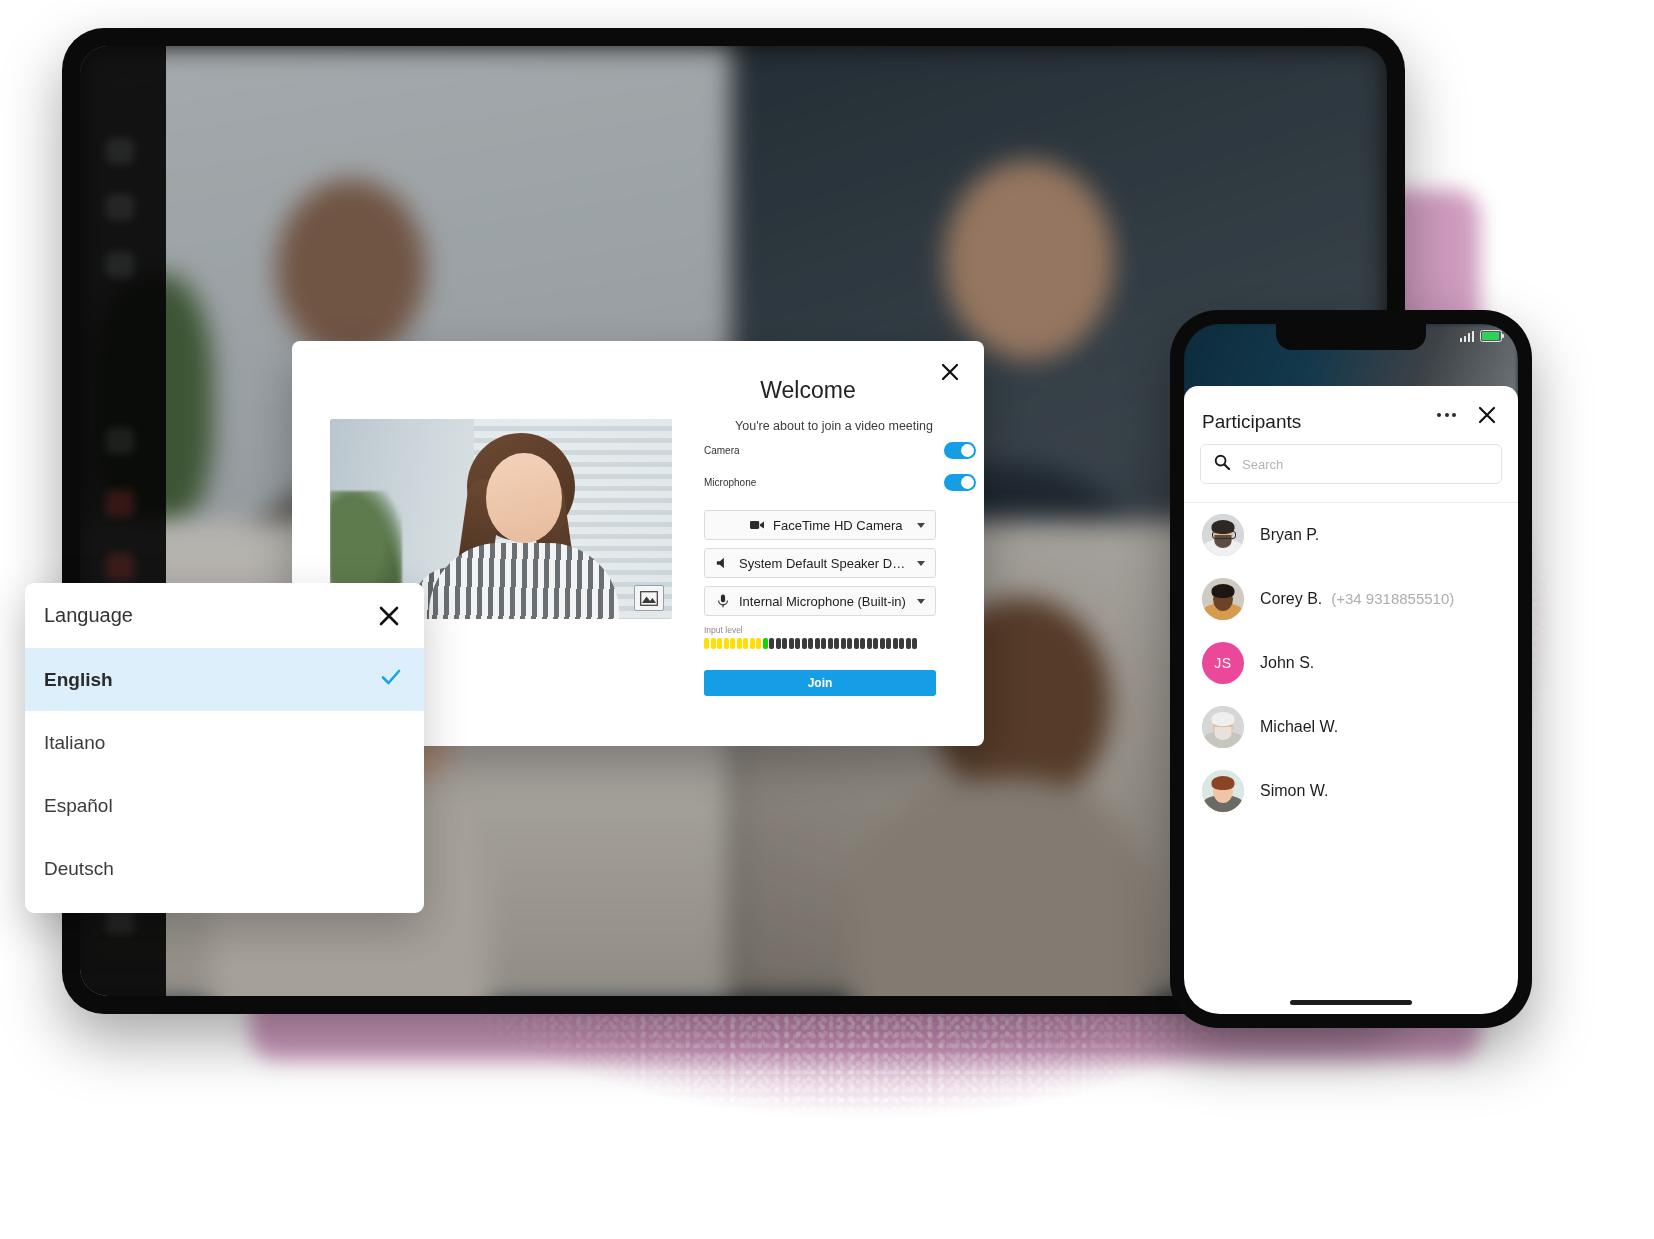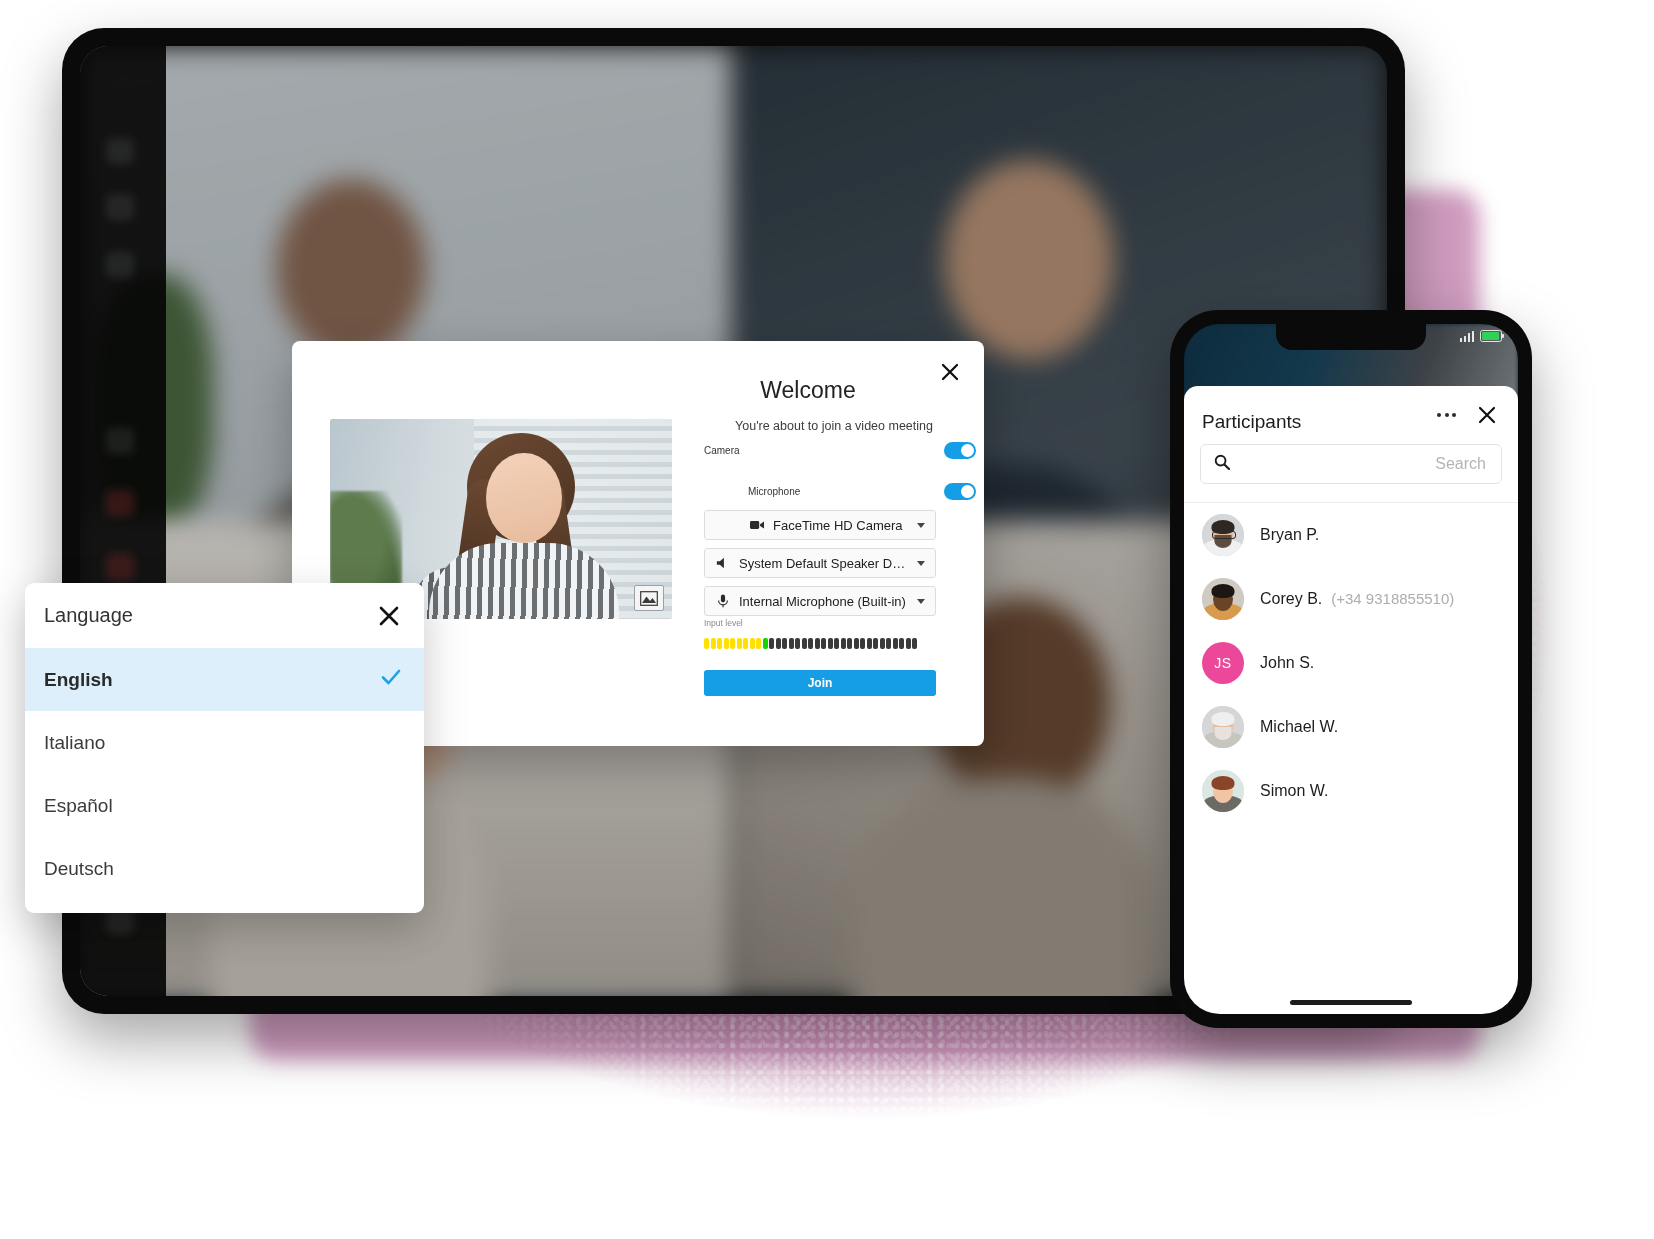--- a/index.html
+++ b/index.html
@@ -144,21 +144,21 @@
   .right-pane{position:absolute;left:400px;top:0;width:292px;height:100%;}
   .subtitle{
     position:absolute;left:0;right:8px;top:78px;text-align:center;
     font-size:12.5px;color:#3c3c3c;
   }
   .toggle-row{
     position:absolute;left:12px;right:8px;display:flex;align-items:center;
     justify-content:space-between;
   }
   .toggle-row.cam{top:101px;}
-  .toggle-row.mic{top:142px;margin-left:44px;}
+  .toggle-row.mic{top:133px;}
   .toggle-label{font-size:10px;color:#333;}
   .switch{
     width:32px;height:17px;border-radius:9px;background:#159ee5;position:relative;
     cursor:pointer;flex:0 0 auto;
   }
   .switch::after{
     content:"";position:absolute;right:2px;top:2px;width:13px;height:13px;border-radius:50%;
     background:#fff;
   }
   .select{
@@ -172,21 +172,21 @@
   .select.s3{top:245px;}
   .select .sico{width:15px;height:15px;display:flex;align-items:center;justify-content:center;flex:0 0 auto;}
   .select .sico svg{width:14px;height:14px;fill:#2b2b2b;}
   .select .stext{
     font-size:13px;color:#212121;white-space:nowrap;overflow:hidden;
     text-overflow:ellipsis;flex:1;
   }
   .caret{width:0;height:0;border-left:4px solid transparent;border-right:4px solid transparent;
     border-top:5px solid #444;flex:0 0 auto;}
   .inputlevel-label{
-    position:absolute;left:12px;top:277px;font-size:8.5px;color:#8a8a8a;
+    position:absolute;left:12px;top:284px;font-size:8.5px;color:#8a8a8a;
   }
   .meter{
     position:absolute;left:12px;top:296px;width:232px;height:12px;
     display:flex;gap:1.5px;align-items:center;
   }
   .seg{width:5px;height:11px;border-radius:2px;background:#3a3a3a;flex:0 0 auto;}
   .seg.y{background:#ffe000;}
   .seg.g{background:#16d400;}
   .join-btn{
     position:absolute;left:12px;top:329px;width:232px;height:26px;
@@ -262,22 +262,22 @@
   .dots i{width:4px;height:4px;border-radius:50%;background:#2a2a2a;display:block;}
   .sheet-close{width:22px;height:22px;display:flex;align-items:center;justify-content:center;cursor:pointer;}
   .sheet-close svg{width:20px;height:20px;}
 
   .search{
     margin:0 16px;height:40px;border:1px solid #e2e2e2;border-radius:6px;
     display:flex;align-items:center;gap:10px;padding:0 13px;box-sizing:border-box;
   }
   .search svg{width:16px;height:16px;flex:0 0 auto;}
   .search input{
-    border:none;outline:none;font-size:16px;color:#a21caf;width:100%;
-    font-family:inherit;background:transparent;text-align:right;
+    border:none;outline:none;font-size:13px;color:#a21caf;width:100%;
+    font-family:inherit;background:transparent;
   }
   .search input::placeholder{color:#b4b4b4;}
   .sep{height:1px;background:#ececec;margin-top:18px;}
 
   .speakers-row{
     display:flex;align-items:center;justify-content:space-between;
     padding:20px 22px 14px 18px;
   }
   .speakers-left{display:flex;align-items:center;gap:11px;}
   .speakers-label{font-size:17px;color:#1d1d1d;}

